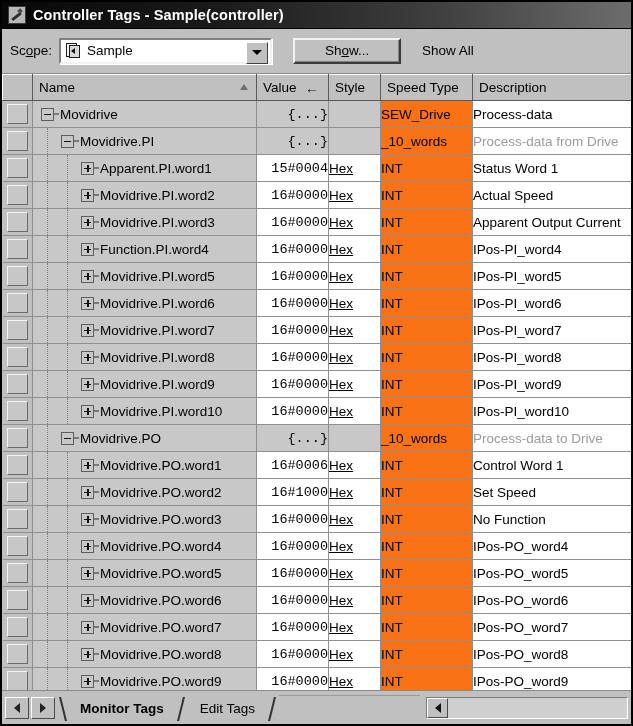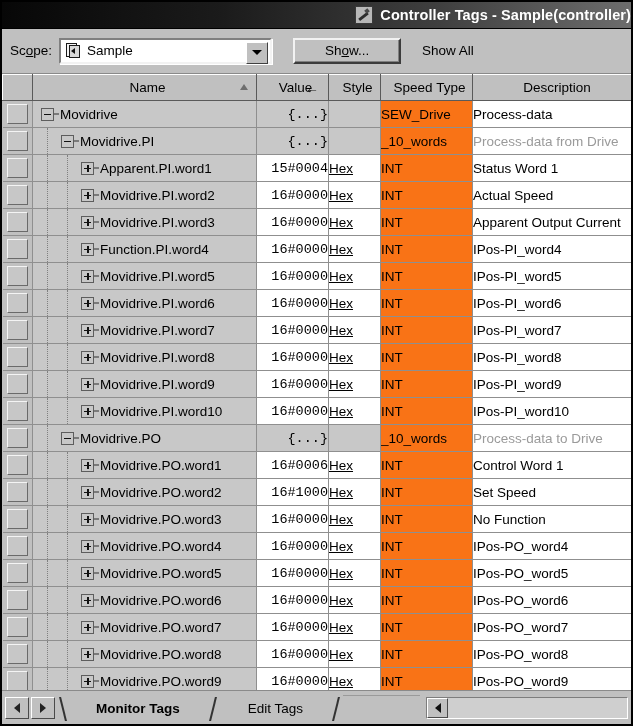--- a/index.html
+++ b/index.html
@@ -14,21 +14,20 @@
     background:#c0c0c0;border:2px solid #000;
     display:flex;flex-direction:column;
   }
   
   .titlebar{
     height:27px;flex:0 0 27px;
     background:linear-gradient(to right,#070707 0%,#1b1b1b 35%,#404040 70%,#6d6d6d 100%);
     display:flex;align-items:center;
     padding-left:6px;box-sizing:border-box;
     border-bottom:1px solid #000;
-    justify-content:flex-end;
   }
   .title-icon{
     width:16px;height:16px;flex:0 0 16px;position:relative;
     background:#b8b8b8;border:1px solid #3a3a3a;margin-right:7px;
     overflow:hidden;
   }
   .title-icon::before{
     content:"";position:absolute;left:2px;top:8px;width:11px;height:3px;
     background:#2e2e2e;transform:rotate(-38deg);
   }
@@ -107,21 +106,21 @@
     border-right:1px solid #8f8f8f;
     border-bottom:1px solid #8f8f8f;
     font-size:13.5px;height:27px;box-sizing:border-box;
     overflow:hidden;white-space:nowrap;
   }
   
   tr.head th{
     background:#c0c0c0;height:26px;
     border-top:1.5px solid #fff;border-left:1.5px solid #fff;
     border-right:1.5px solid #5a5a5a;border-bottom:1.5px solid #5a5a5a;
-    position:relative;text-align:center;
+    position:relative;text-align:left;
   }
   tr.head th .hl{padding-left:6px;display:block;}
   .sorttri{
     position:absolute;right:8px;top:9px;width:0;height:0;
     border-left:4.5px solid transparent;border-right:4.5px solid transparent;
     border-bottom:6px solid #6e6e6e;
   }
   .valarrow{
     position:absolute;right:9px;top:6px;font-size:14px;color:#111;line-height:14px;
   }
@@ -174,21 +173,21 @@
   }
   .navbtns{display:flex;gap:2px;margin-right:3px;}
   .navbtn{
     width:24px;height:22px;background:#c0c0c0;box-sizing:border-box;
     border-top:1.5px solid #fff;border-left:1.5px solid #fff;
     border-right:1.5px solid #4a4a4a;border-bottom:1.5px solid #4a4a4a;
     display:flex;align-items:center;justify-content:center;
   }
   .navbtn i.l{width:0;height:0;border-top:5px solid transparent;border-bottom:5px solid transparent;border-right:6px solid #222;}
   .navbtn i.r{width:0;height:0;border-top:5px solid transparent;border-bottom:5px solid transparent;border-left:6px solid #222;}
-  .tabs{display:flex;align-items:flex-end;height:26px;position:relative;flex:0 0 auto;gap:16px;}
+  .tabs{display:flex;align-items:flex-end;height:26px;position:relative;flex:0 0 auto;}
   .tab{
     height:24px;display:flex;align-items:center;box-sizing:border-box;
     padding:0 11px 0 12px;font-size:13.5px;position:relative;
     background:#c0c0c0;
   }
   .tab.active{font-weight:bold;background:#c0c0c0;}
   .slash{
     width:13px;height:24px;position:relative;overflow:hidden;flex:0 0 13px;
   }
   .slash::before{

